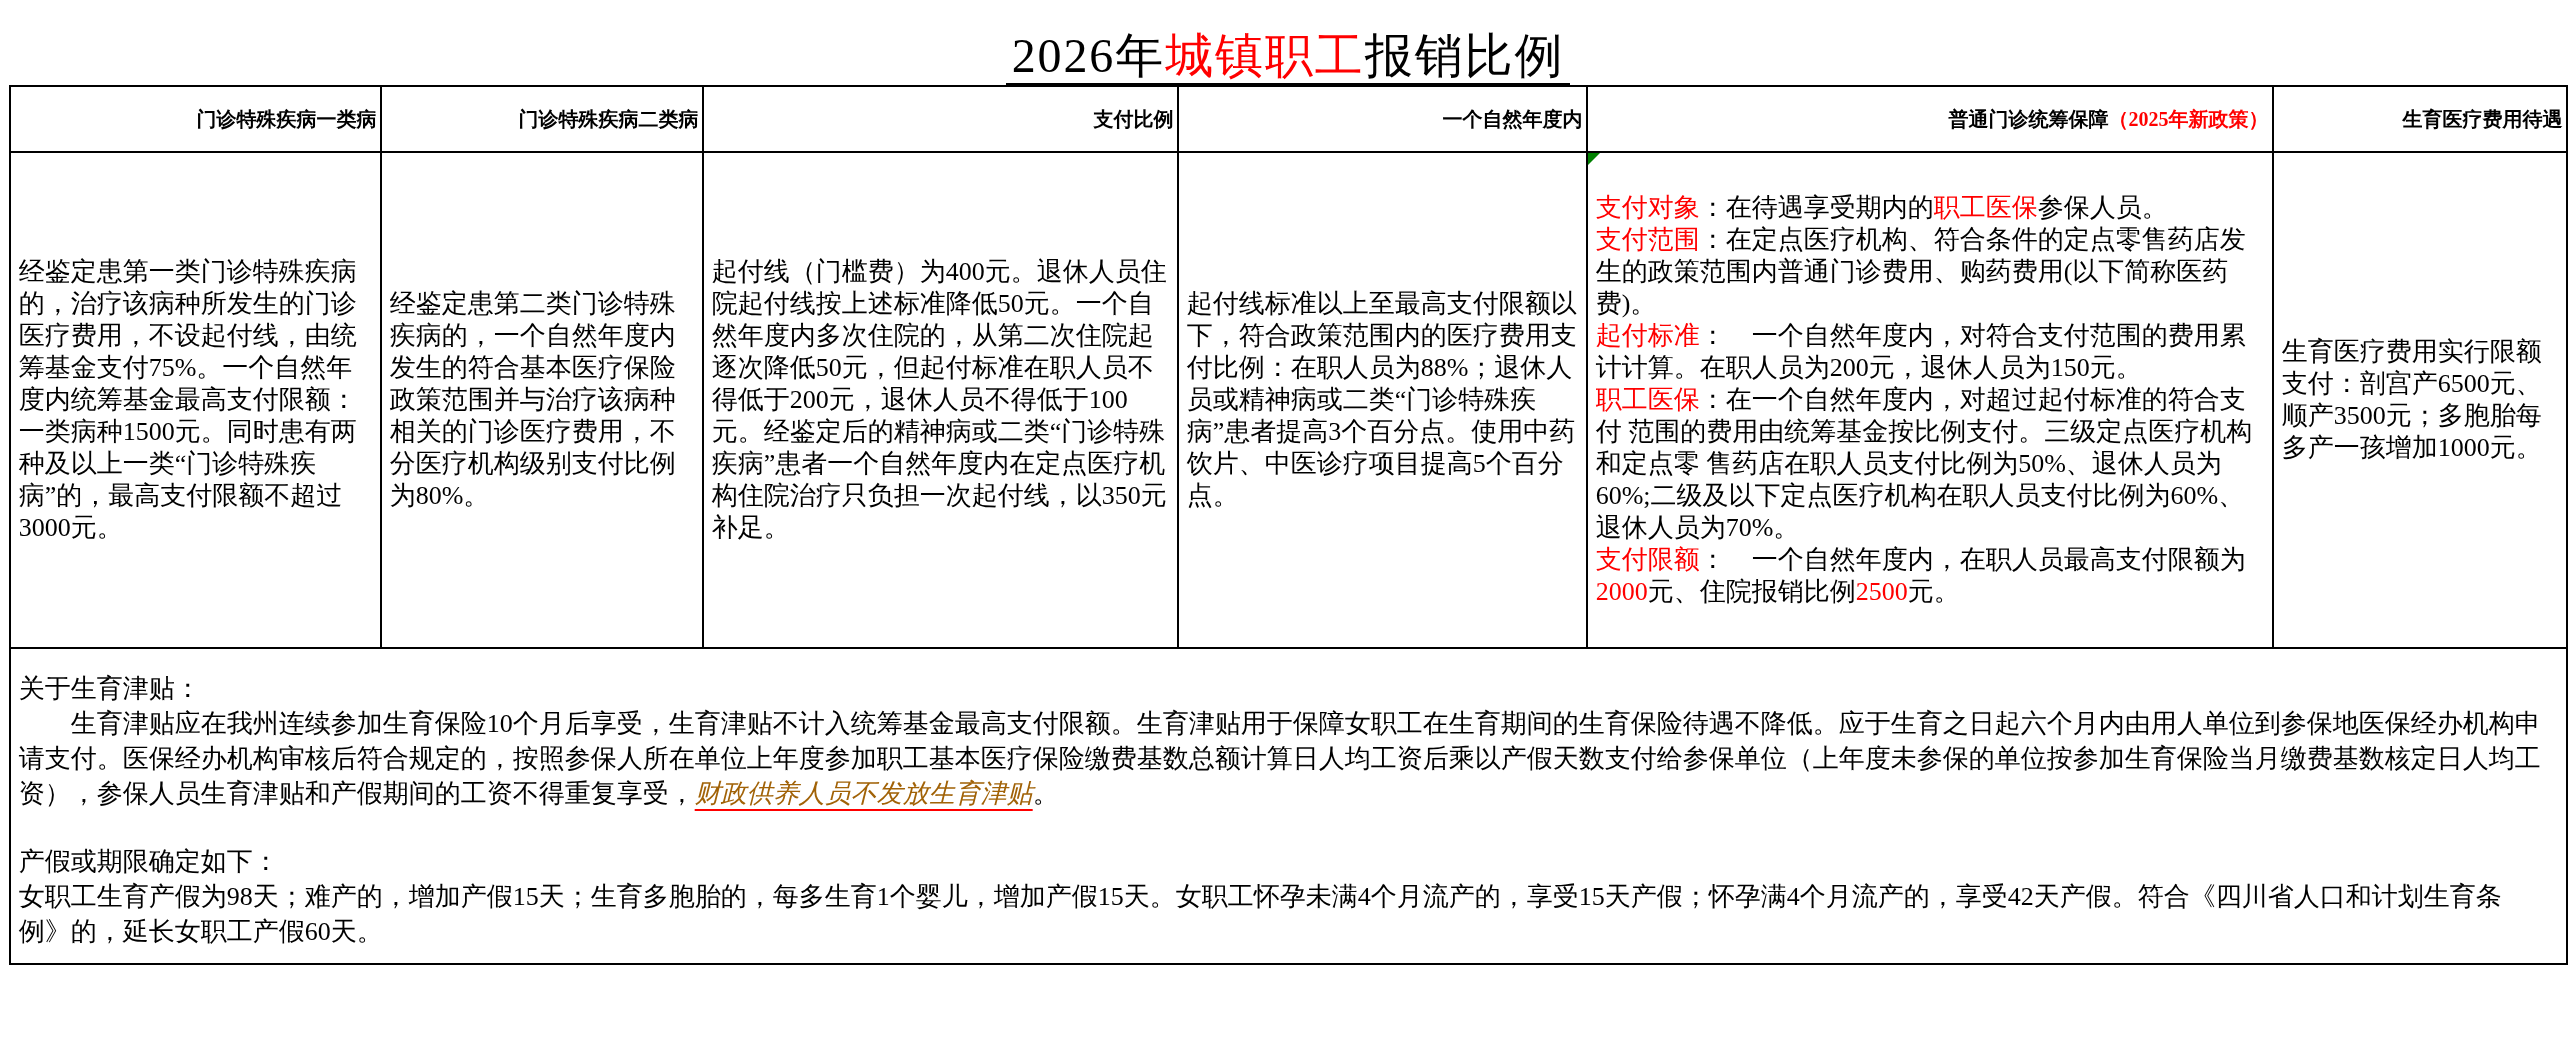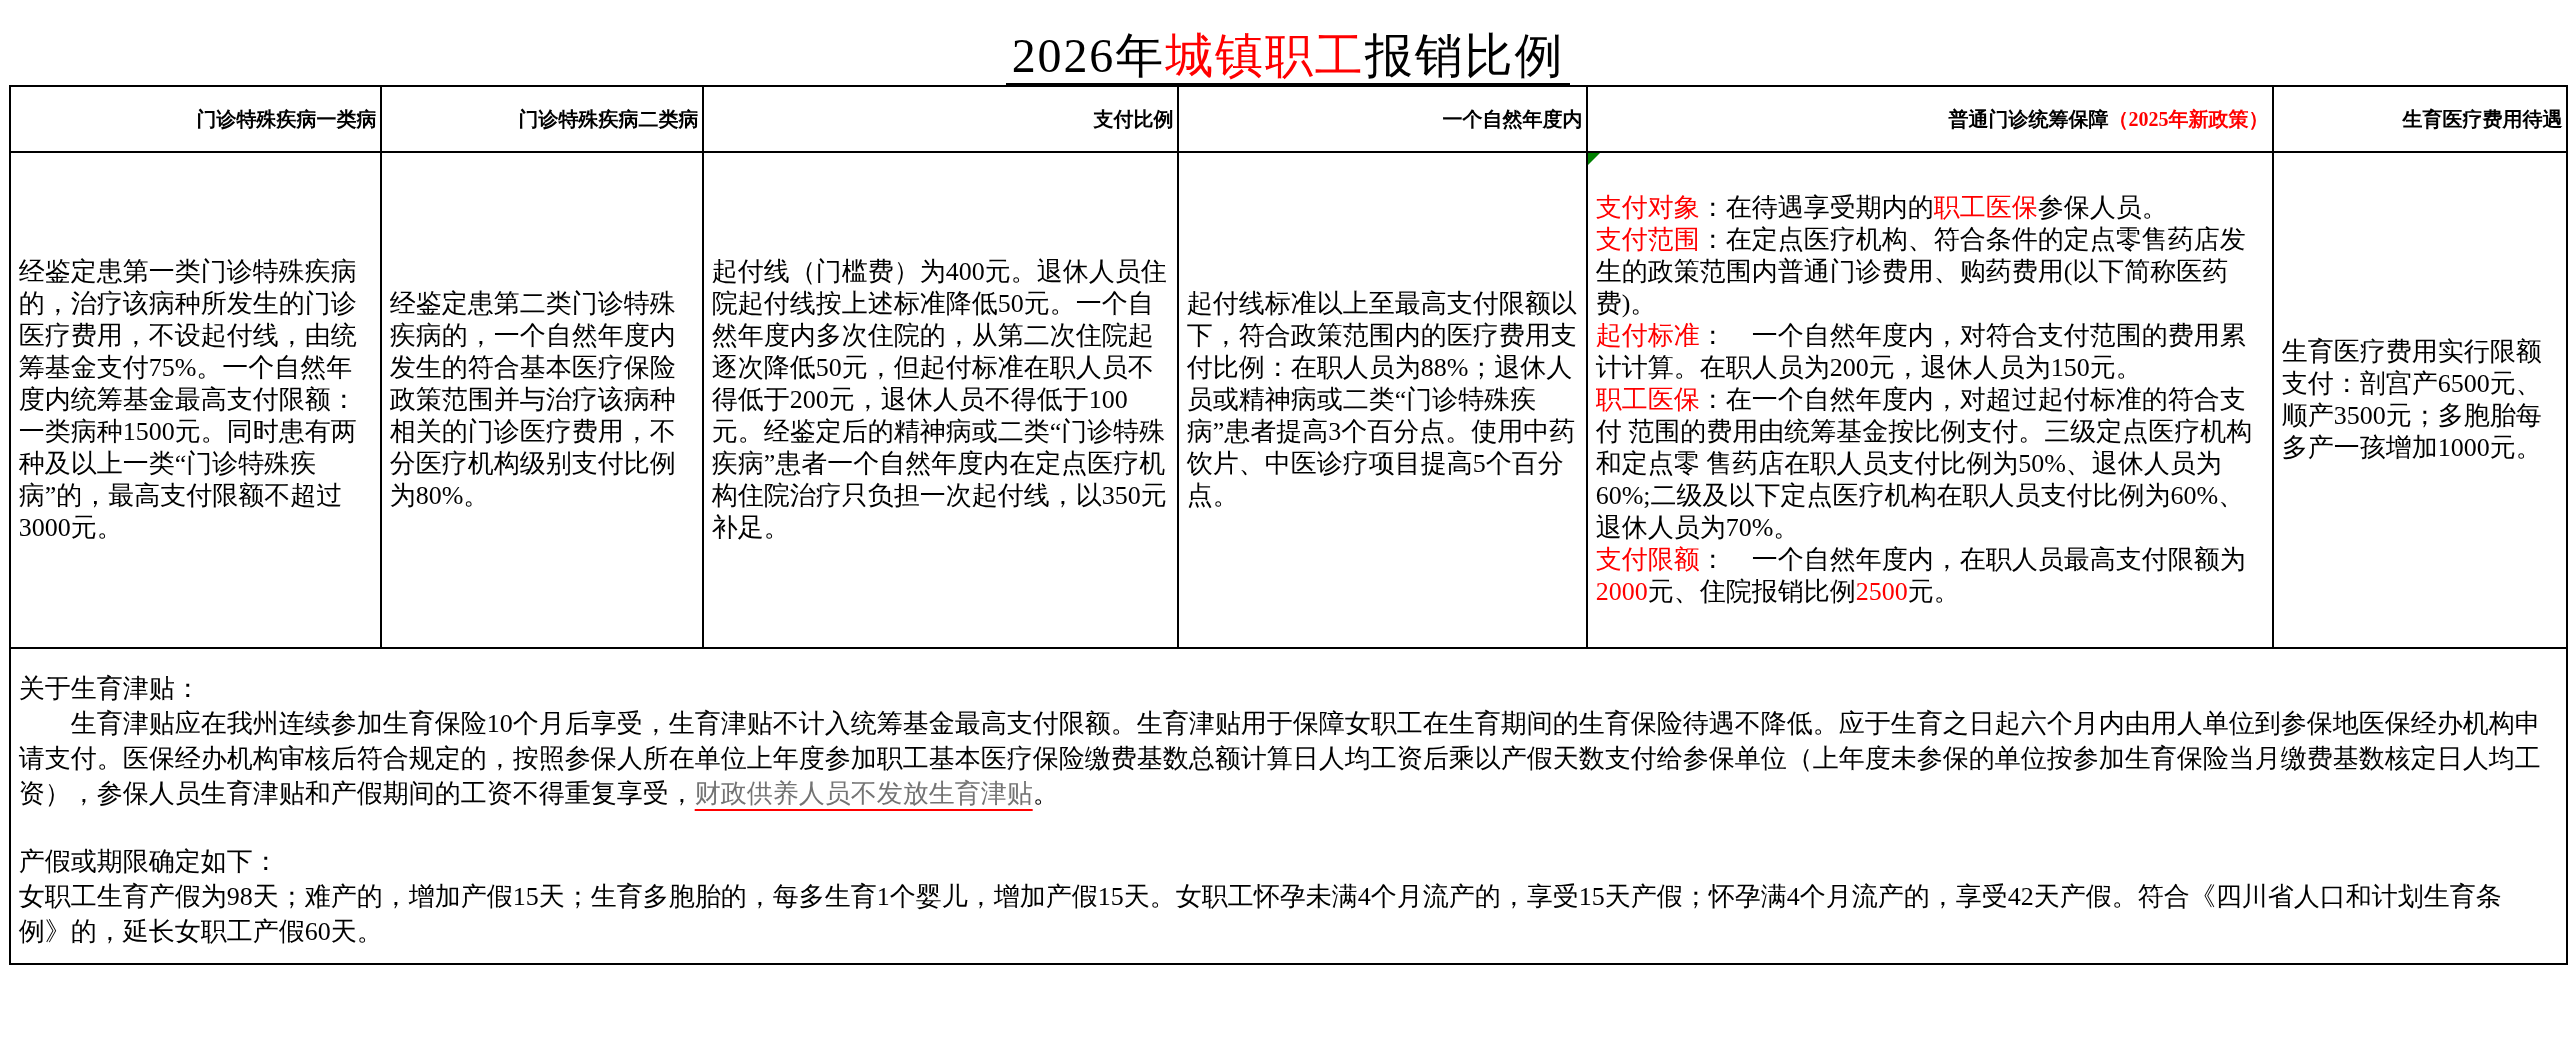--- a/index.html
+++ b/index.html
@@ -39,25 +39,26 @@
   }
   td.notes-cell{
     height:316px;vertical-align:top;
     font-size:26px;line-height:35px;
     padding:22px 13px 0 7.4px;text-align:left;
   }
   .note-block{margin:0;}
   .note2{margin-top:33px;}
   .red{color:#ff0000;}
   .red-underline{
-    color:#737373;
+    color:#a16207;
     text-decoration:underline;
     text-decoration-color:#ff0000;
     text-decoration-thickness:1.9px;
     text-underline-offset:6.5px;
+    font-style:italic;
   }
   p.cellp{margin:0;}
 </style>
 </head>
 <body>
 
 <div class="page">
 
   <div class="title-row">
     <div class="title-text"><span>2026年</span><span class="red">城镇职工</span><span>报销比例</span></div>

